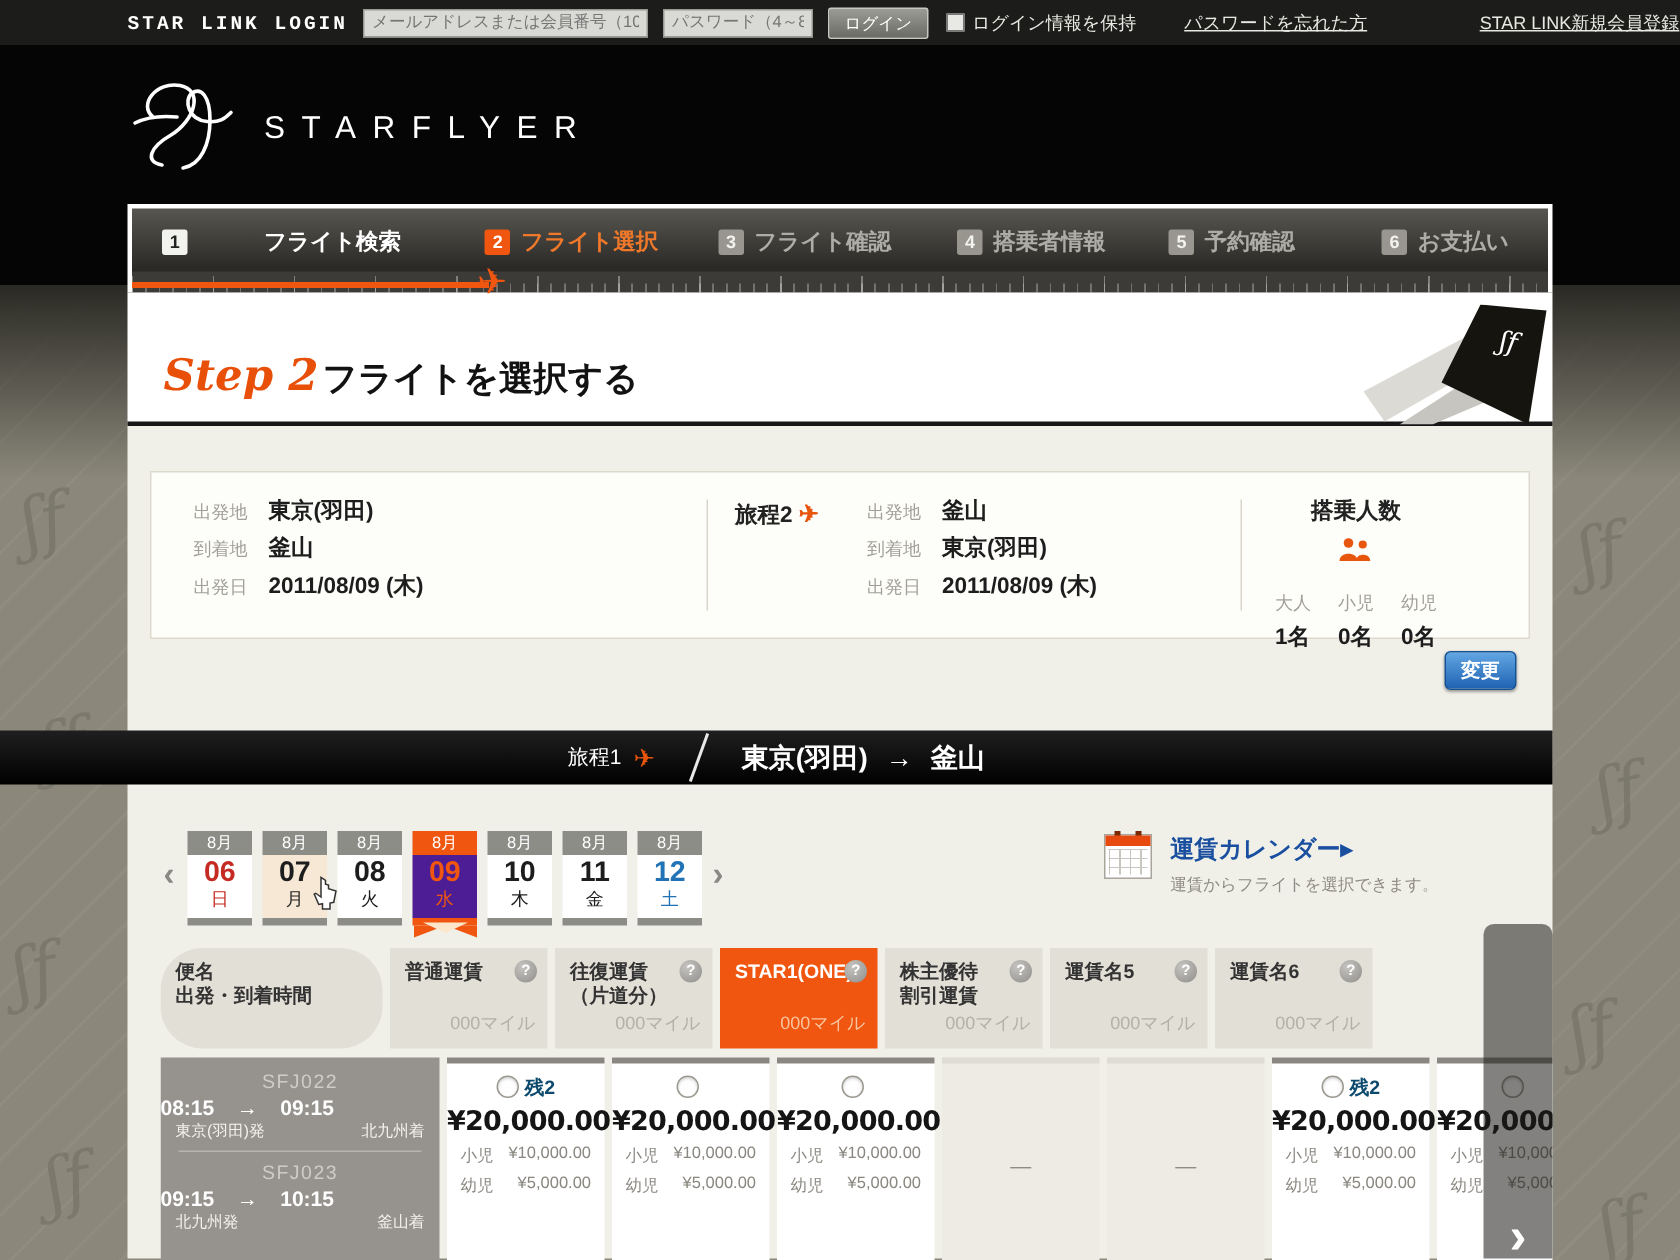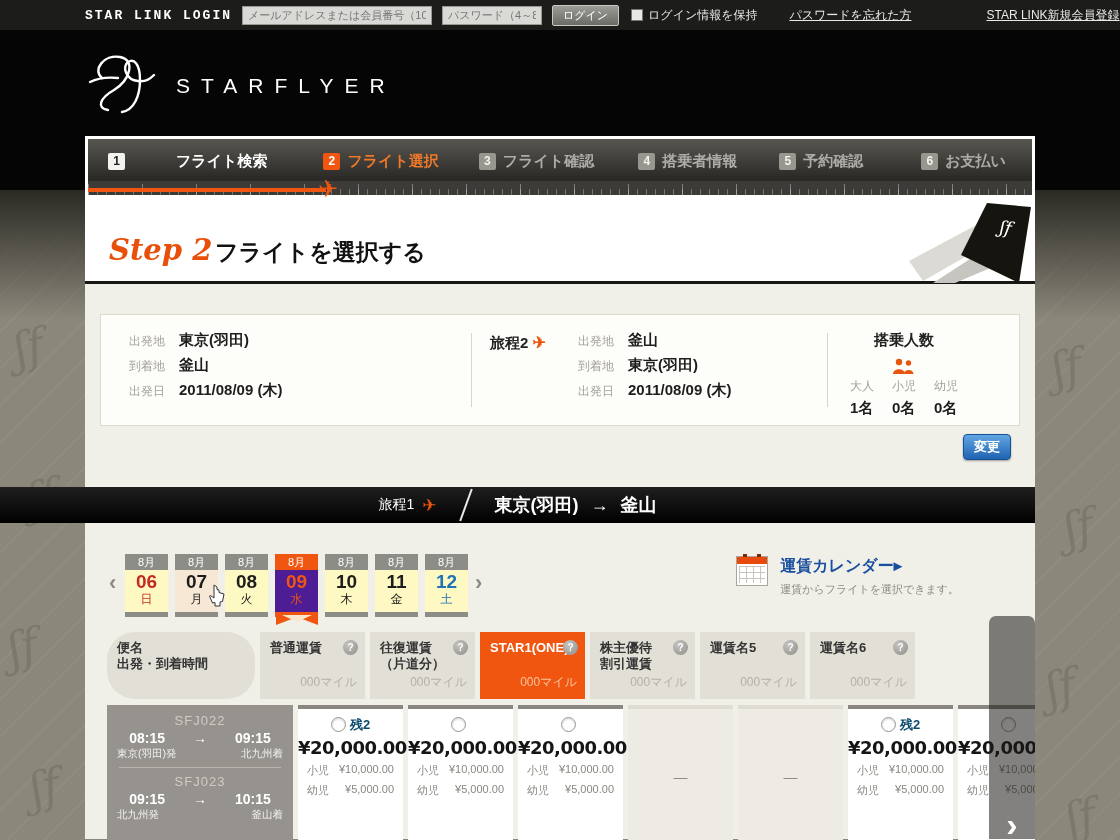--- a/index.html
+++ b/index.html
@@ -71,21 +71,21 @@
   .seg1{width:370px;padding-left:28px;box-sizing:border-box;}
   .seg2{width:355px;padding-left:18px;box-sizing:border-box;}
   .seg-name{font-size:15px;font-weight:bold;color:#222;width:88px;padding-top:2px;}
   .seg-name .pl{color:#e8550c;font-size:16px;}
   .rows .r{display:flex;margin-bottom:6px;}
   .rows .k{color:#a3a099;font-size:12px;width:50px;padding-top:2px;}
   .rows .v{color:#1d1d1d;font-size:15px;font-weight:bold;}
   .vdiv{width:1px;background:#d9d5ca;margin:2px 0;}
   .pax{padding-left:22px;}
   .pax-title{font-size:15px;font-weight:bold;color:#222;display:flex;align-items:center;gap:8px;flex-direction:column;}
-  .pax-grid{display:flex;gap:18px;margin-top:4px;}
+  .pax-grid{display:flex;gap:18px;margin-top:20px;}
   .pax-col{text-align:left;}
   .pax-col .k{color:#a3a099;font-size:12px;}
   .pax-col .v{color:#1d1d1d;font-size:15px;font-weight:bold;margin-top:4px;}
   .change-row{position:relative;top:30px;display:flex;justify-content:flex-end;margin:8px 24px 0 0;}
   .btn-change{min-width:48px;height:26px;color:#fff;font-size:13px;font-weight:bold;
       background:linear-gradient(#62a6e4,#1f63b2);border:1px solid #155091;border-radius:4px;
       box-shadow:0 1px 2px rgba(0,0,0,.35);cursor:pointer;}
   
   .route-bar{position:absolute;left:0;top:487px;width:1035px;height:36px;z-index:15;
       background:linear-gradient(#1f1f1f,#000);display:flex;align-items:center;justify-content:center;gap:14px;}
@@ -94,21 +94,21 @@
   .slash{width:2px;height:34px;background:#e9e9e9;transform:rotate(20deg);margin:0 14px;}
   .route-cities{color:#fff;font-size:18px;font-weight:bold;display:flex;gap:12px;align-items:center;}
   
   .date-area{position:relative;margin-top:118px;height:72px;}
   .arrow-nav{position:absolute;top:22px;color:#8a8a84;font-size:22px;font-weight:bold;cursor:pointer;}
   .arrow-prev{left:24px;}
   .arrow-next{left:390px;}
   .days{position:absolute;left:40px;top:6px;display:flex;gap:7px;}
   .day{width:43px;cursor:pointer;position:relative;text-align:center;}
   .day .mon{height:16px;background:#8d8d88;color:#fff;font-size:11px;line-height:16px;}
-  .day .bodyc{height:41px;background:#fef9c3;padding-top:1px;}
+  .day .bodyc{height:41px;background:#ffffff;padding-top:1px;}
   .day .num{font-size:19px;font-weight:bold;color:#1d1d1d;line-height:21px;}
   .day .wd{font-size:12px;color:#1d1d1d;line-height:14px;}
   .day .bbar{height:5px;background:#8d8d88;}
   .day.sun .num,.day.sun .wd{color:#c52b22;}
   .day.sat .num,.day.sat .wd{color:#2173b5;}
   .day.hovered .bodyc{background:#f7e8d5;}
   .day.sel .mon{background:#f0560f;}
   .day.sel .bodyc{background:#4c1d95;}
   .day.sel .num,.day.sel .wd{color:#f0560f;}
   .day.sel .bbar{background:#f0560f;}
@@ -151,21 +151,21 @@
   .radio{width:13px;height:13px;border-radius:50%;border:1px solid #9b988f;background:#fefefe;
       box-shadow:inset 0 1px 2px rgba(0,0,0,.18);display:inline-block;}
   .zan{color:#0c4a6e;font-size:13px;font-weight:bold;}
   .price{font-family:"DejaVu Sans",sans-serif;font-size:18px;font-weight:bold;color:#151515;
       letter-spacing:-.5px;margin-top:4px;white-space:nowrap;}
   .sub{display:flex;justify-content:space-between;padding:0 9px;margin-top:5px;
       color:#8a8780;font-size:11px;white-space:nowrap;}
   .flightcell{width:186px;height:139px;background:#96938e;box-sizing:border-box;flex:none;
       padding-top:8px;text-align:center;}
   .fno{color:#cfccc6;font-size:13px;letter-spacing:1px;}
-  .ftimes{color:#fff;font-size:14px;font-weight:bold;margin-top:2px;display:flex;justify-content:center;gap:28px;}
+  .ftimes{color:#fff;font-size:14px;font-weight:bold;margin-top:2px;display:flex;gap:15px;}
   .fports{display:flex;justify-content:space-between;padding:0 10px;color:#f2f1ee;font-size:10.5px;margin-top:1px;}
   .fdiv{height:1px;background:#b7b4ae;margin:6px 12px;}
   
   .scroll-shadow{position:absolute;right:0;top:332px;width:46px;height:223px;
       background:rgba(28,26,22,.55);border-radius:7px 7px 0 0;z-index:12;}
   .scroll-shadow .next{position:absolute;left:50%;transform:translateX(-50%);bottom:0px;
       color:#fff;font-size:34px;font-weight:bold;line-height:30px;cursor:pointer;}
   
   .cursor{position:absolute;left:123px;top:300px;z-index:40;}
 </style>

